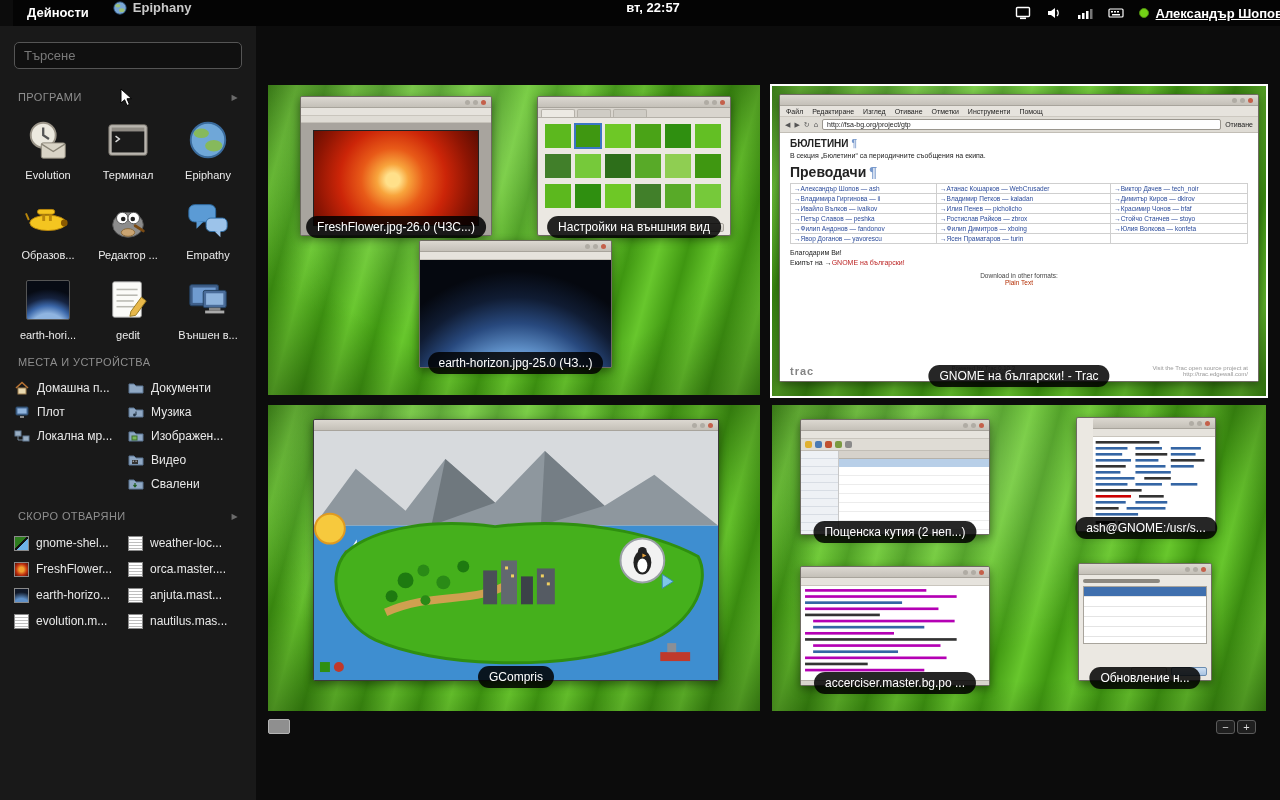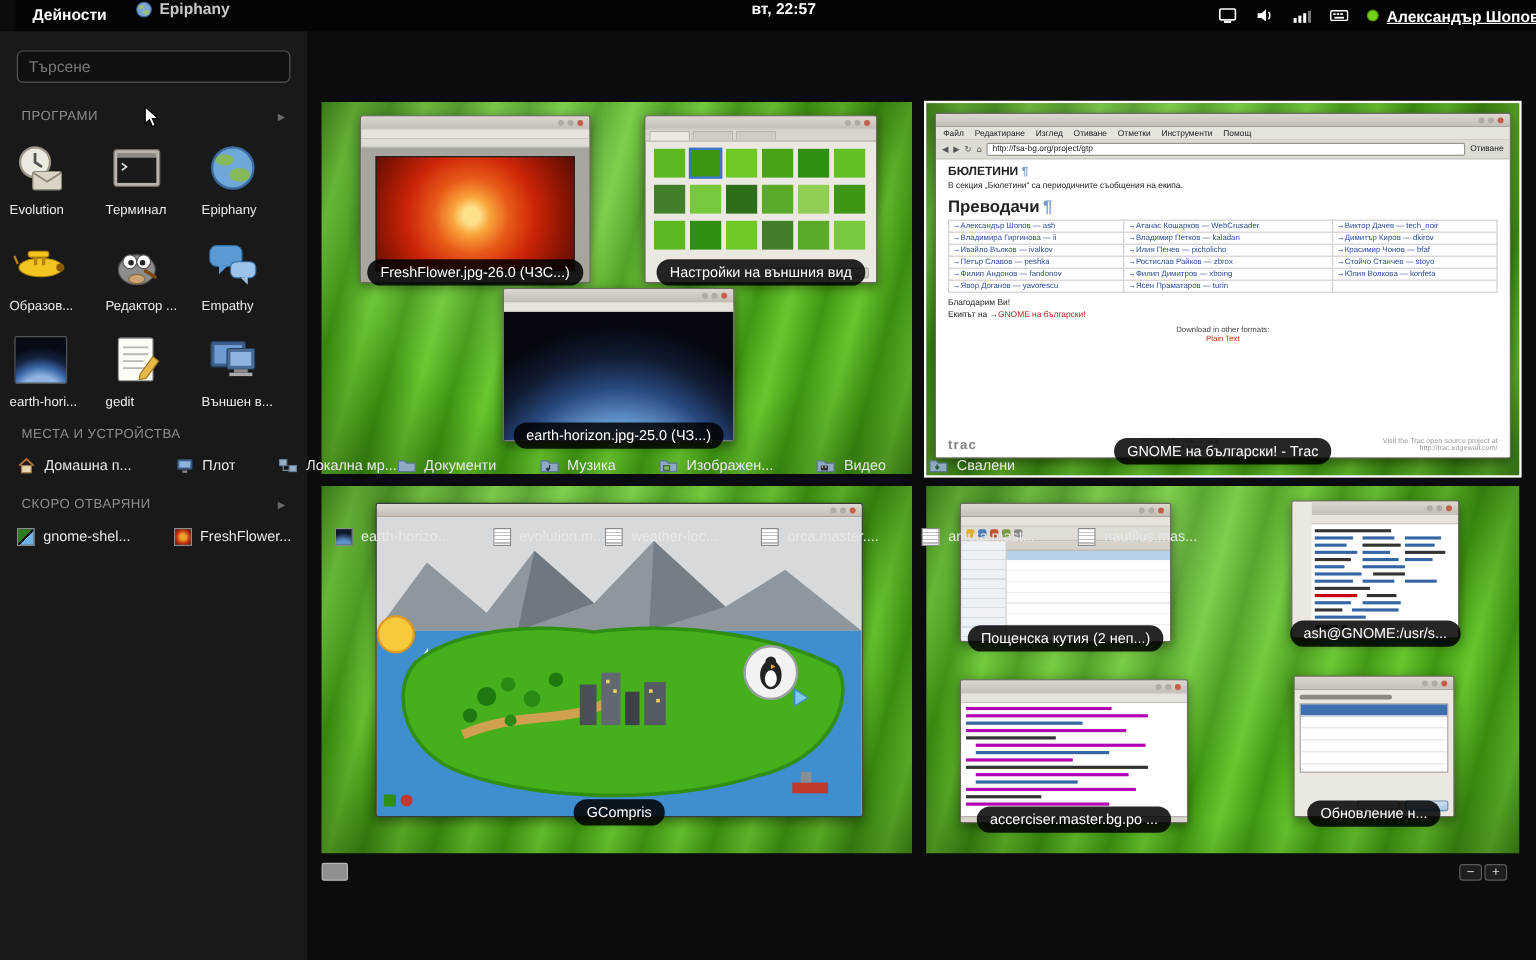--- a/index.html
+++ b/index.html
@@ -16,28 +16,28 @@
   .user { display:flex; align-items:center; gap:7px; font-weight:bold; font-size:13px; cursor:pointer;text-decoration:underline; }
   .presence-dot { width:10px; height:10px; border-radius:50%; background:#73d216; border:1px solid #4e8c0e; }
 
   
   .sidebar { position:absolute; top:26px; left:0; width:256px; height:774px; background:#191919; padding-top:16px; z-index:50; }
   .search { display:block; margin:0 14px 22px; width:228px; height:27px; background:#101010; border:1px solid #555; border-radius:5px; color:#bbb; font-size:13px; padding:0 9px; outline:none; }
   .search::placeholder { color:#787878; }
   .sec { display:flex; align-items:center; justify-content:space-between; margin:0 18px 8px; color:#8e8e8e; font-size:11px; letter-spacing:.4px; }
   .exp { color:#6a6a6a; font-size:8px; font-family:"DejaVu Sans",sans-serif; }
   .appgrid { display:grid; grid-template-columns:repeat(3,1fr); margin:0 8px 12px; row-gap:7px; }
-  .app { display:flex; flex-direction:column; padding:3px 0; cursor:pointer; }
+  .app { display:flex; flex-direction:column; align-items:center; padding:3px 0; cursor:pointer; }
   .app .ic { width:52px; height:52px; display:flex; align-items:center; justify-content:center; }
   .app .lb { margin-top:3px; font-size:11px; color:#ececec; max-width:78px; white-space:nowrap; overflow:hidden; }
   .thumb46 { width:44px; height:40px; border:1px solid #555; border-radius:2px; }
   .th-flower { background:#2b2b2b; background-image:radial-gradient(circle at 50% 55%, #ffd24a 0 10%, #f07818 24%, #d43a10 45%, #a81f08 68%, #561003 100%); }
   .th-earth { background:#0a0f1e; background-image:radial-gradient(circle at 50% 135%, #8fb4e0 0 34%, #3a66a8 48%, #16233f 62%, #070b14 78%); }
   .cols { display:flex; margin:2px 14px 0; }
-  .col { flex:1; display:flex; flex-direction:row;gap:36px; }
+  .col { flex:1; display:flex; flex-direction:column; }
   .pitem, .ritem { display:flex; align-items:center; gap:7px; color:#e8e8e8; font-size:12px; white-space:nowrap; overflow:hidden; cursor:pointer; }
   .pitem { height:24px; }
   .ritem { height:26px; }
   .ri { width:15px; height:15px; flex:0 0 15px; border:1px solid #8a8a8a; }
   .ri-text { background:#fff; background-image:repeating-linear-gradient(to bottom, #fff 0 2px, #bfbfbf 2px 3px); }
   .ri-shell { background:linear-gradient(135deg, #2d7d1e 0 45%, #111 45% 55%, #6db3e8 55% 100%); }
   .ri-flower { background:#2b2b2b; background-image:radial-gradient(circle, #f0a030 0 25%, #c03010 60%, #501008 100%); }
   .ri-earth { background:#0a0f1e; background-image:radial-gradient(circle at 50% 140%, #5f90c8 0 45%, #101828 78%); }
 
   
@@ -93,21 +93,21 @@
   .pfoot { margin-top:auto; display:flex; justify-content:space-between; align-items:flex-end; font-size:6px; color:#999; }
   .traclogo { font-size:11px; font-weight:bold; color:#848484; letter-spacing:1px; }
   .fc { text-align:center; }
   .fr { text-align:right; }
 
   
   #w-gcompris { left:45px; top:14px; width:406px; height:262px; border-color:#3a3a3a; }
   #w-gcompris svg { display:block; }
 
   
-  #w-mail { left:28px; top:14px; width:176px; height:116px; }
+  #w-mail { left:28px; top:14px; width:190px; height:116px; }
   .mtool { height:12px; flex:0 0 12px; background:#dfdcd5; border-bottom:1px solid #c2beb6; display:flex; align-items:center; gap:3px; padding:0 4px; }
   .tdot { width:7px; height:7px; border-radius:2px; }
   .mailbody { display:flex; }
   .mside { width:38px; background:#eef1f5; border-right:1px solid #c8c8c8; background-image:repeating-linear-gradient(to bottom, transparent 0 7px, #d8dde4 7px 8px); }
   .mmain { flex:1; display:flex; flex-direction:column; }
   .mhead { height:8px; background:#d6d2cb; border-bottom:1px solid #b5b1a9; }
   .msel { height:8px; background:#b8cfe8; }
   .mlist { flex:1; background:#fff; background-image:repeating-linear-gradient(to bottom, #fff 0 8px, #ececec 8px 9px); }
 
   #w-terminal { left:304px; top:12px; width:140px; height:115px;padding-left:16px; }

